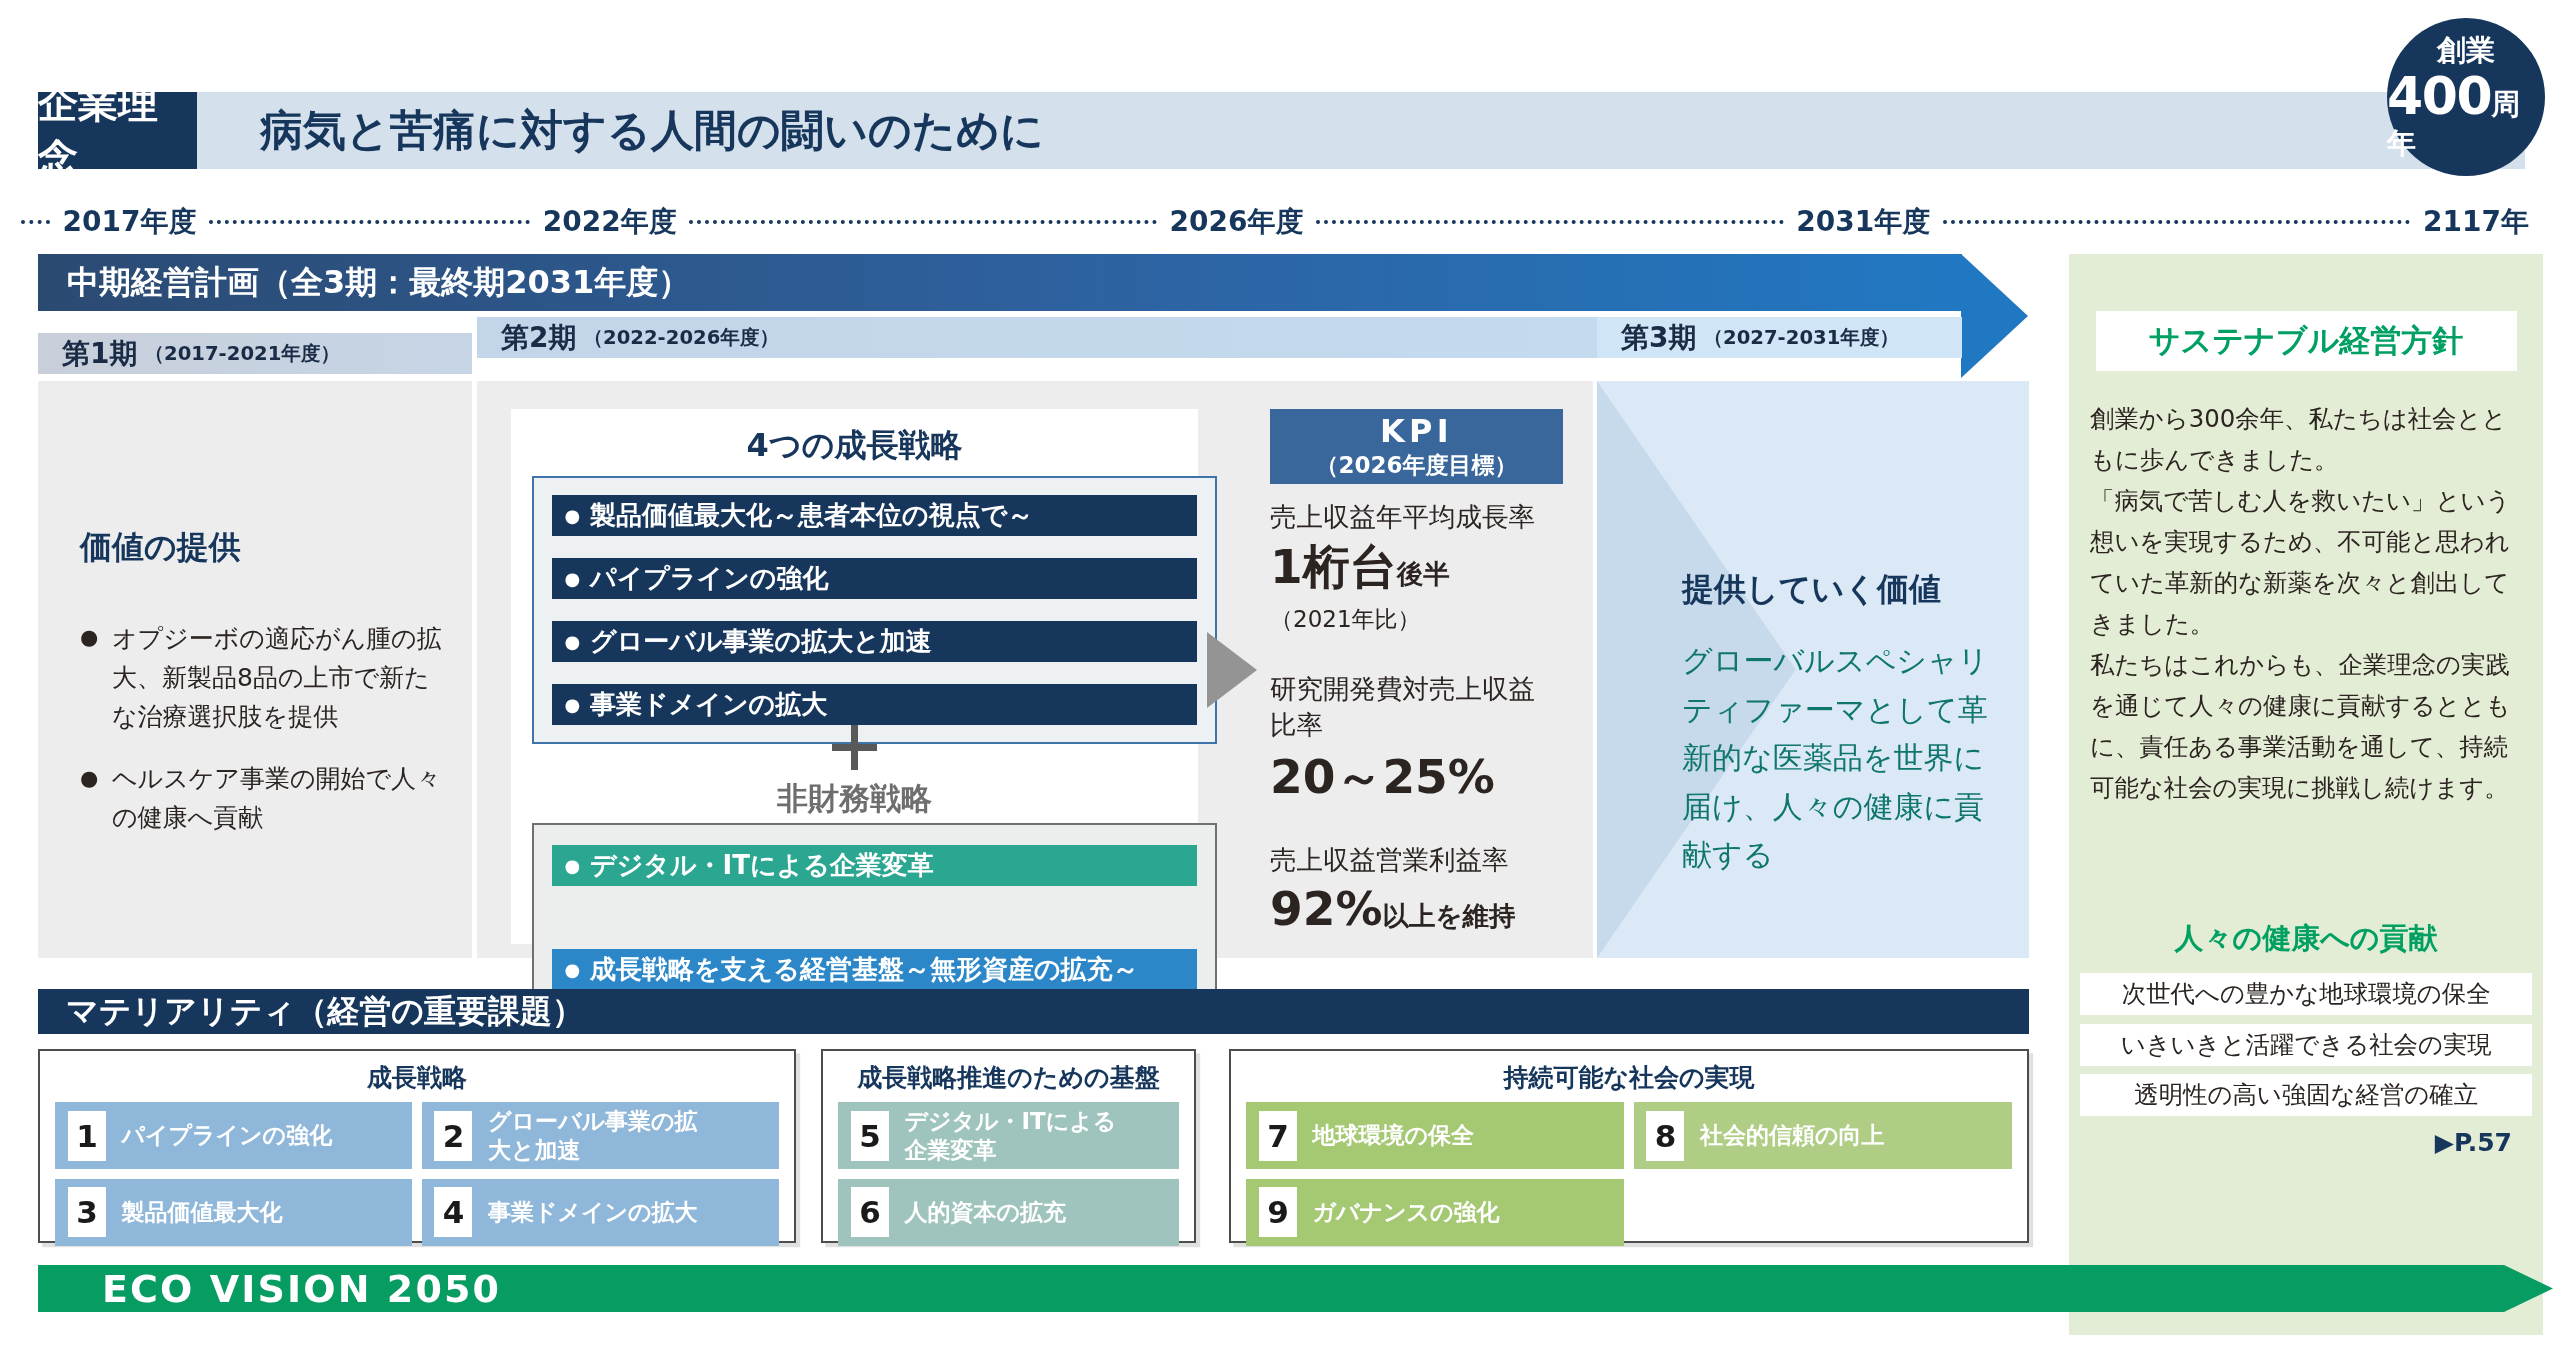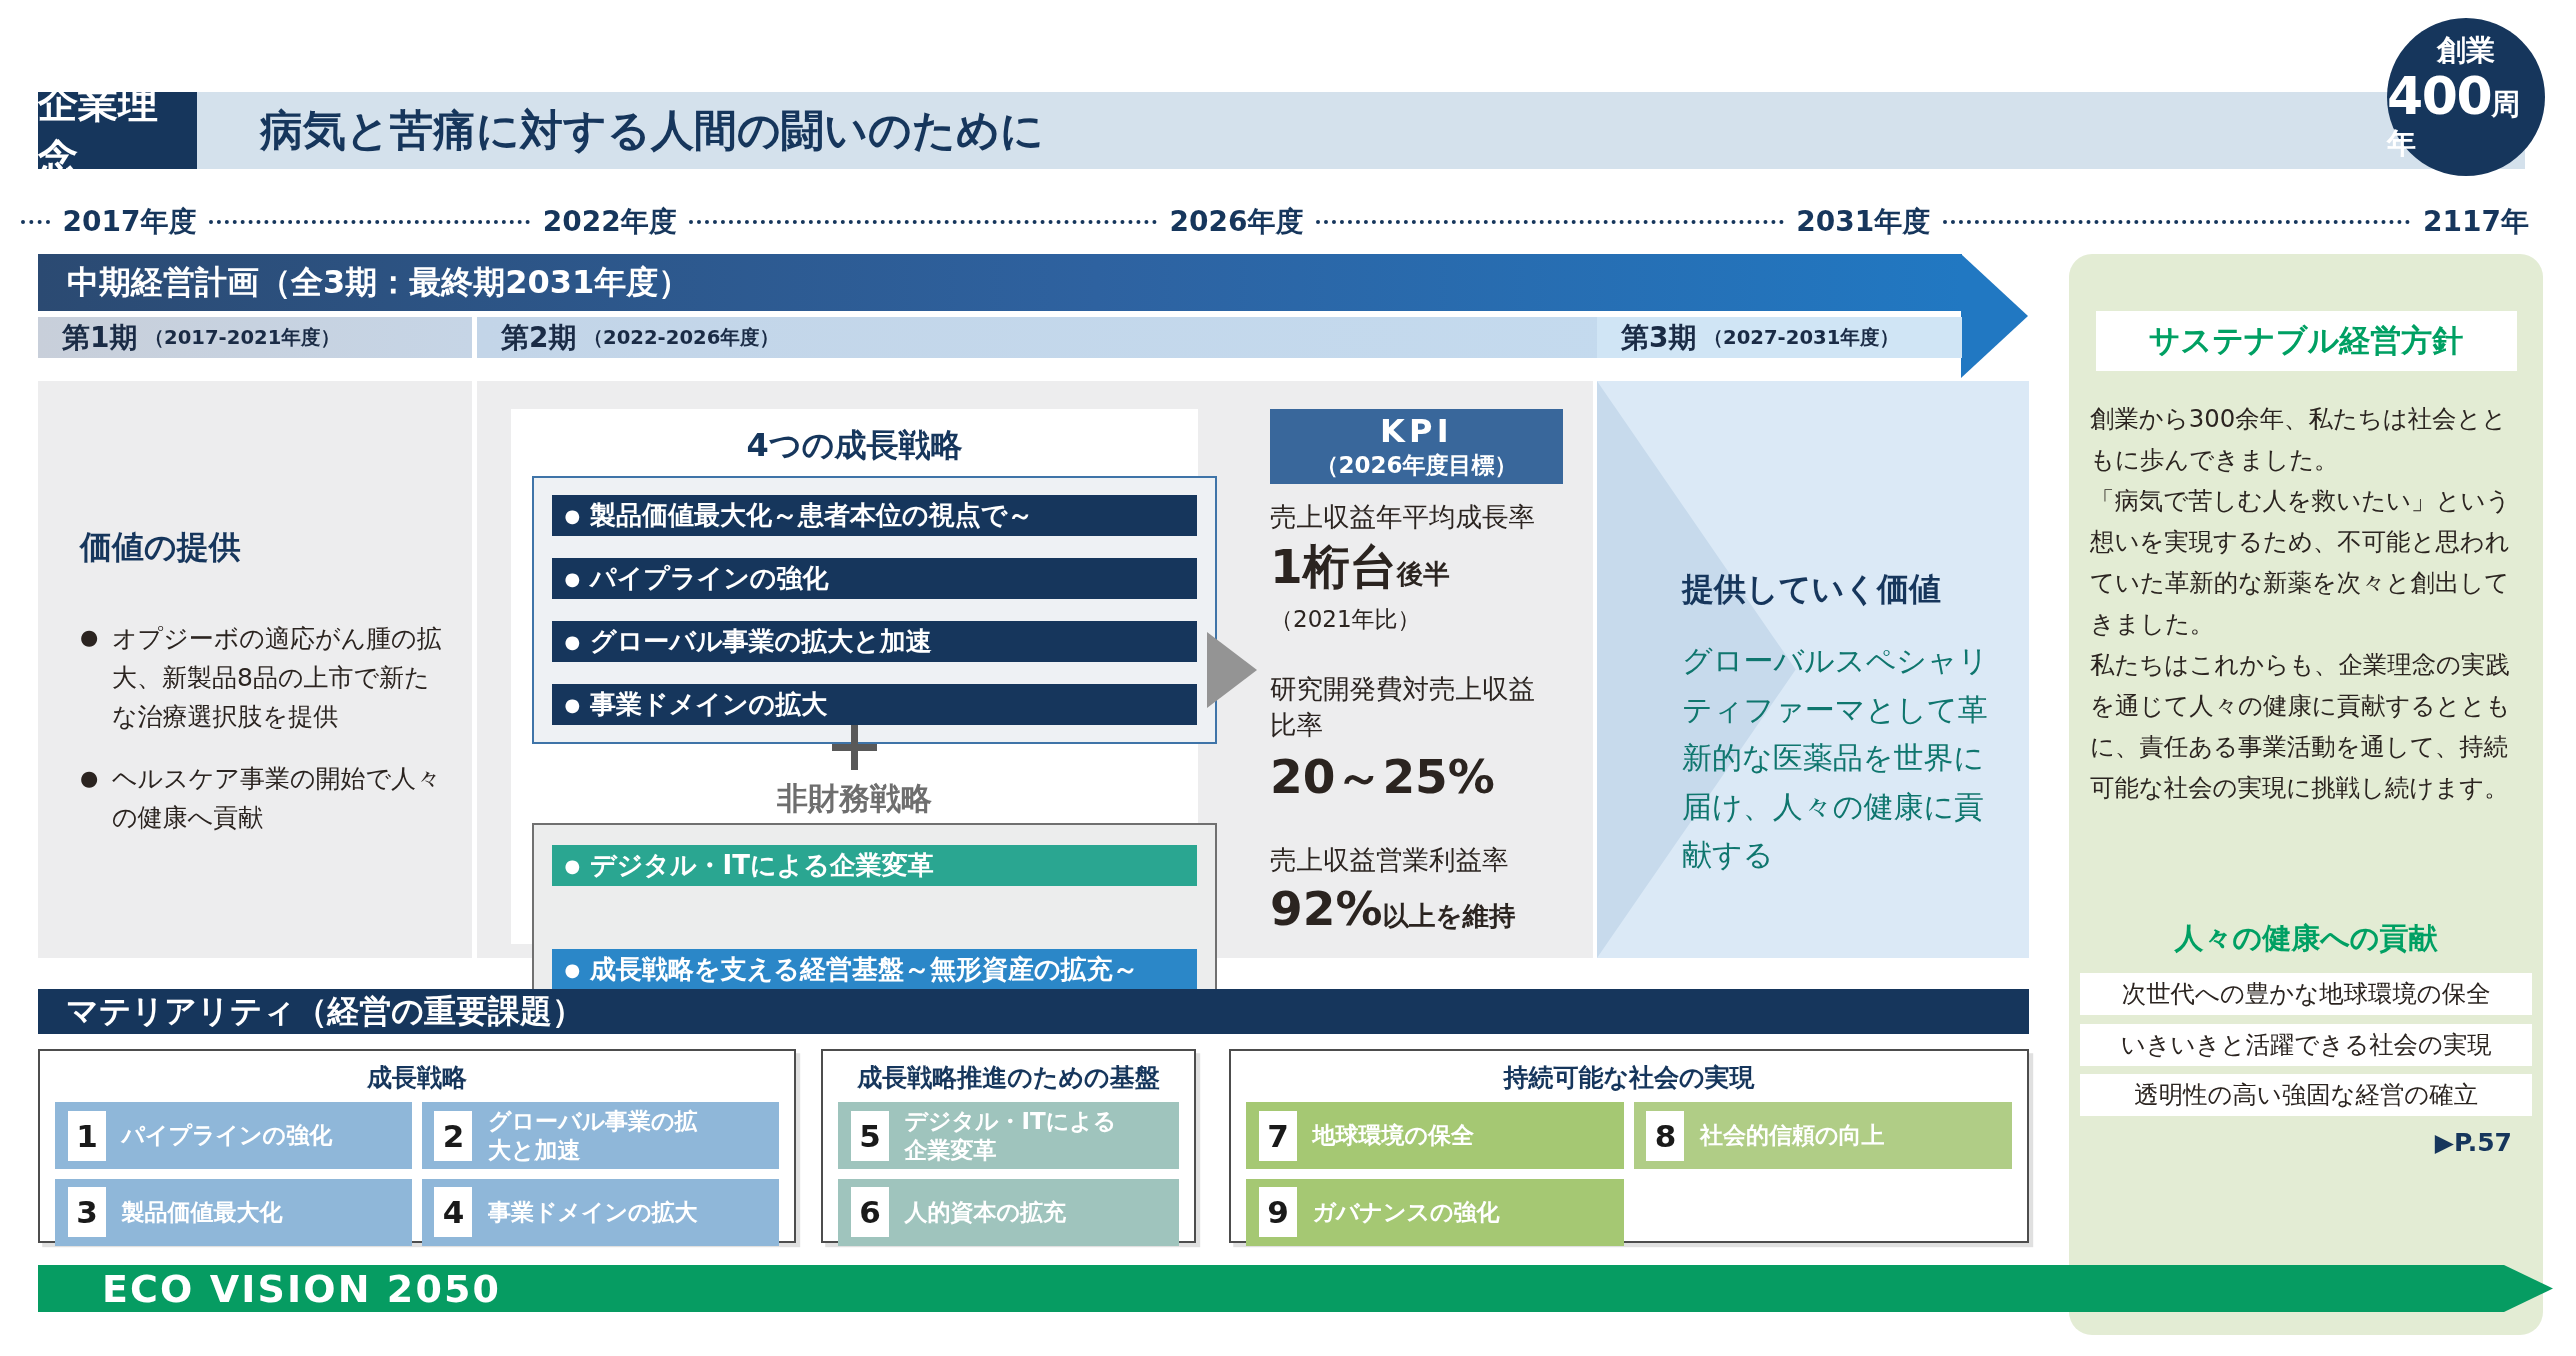--- a/index.html
+++ b/index.html
@@ -21,21 +21,21 @@
   .tl-lead{height:0;border-top:4.2px dotted #16365c;}
   .tl-gap{flex:1;height:0;border-top:4.2px dotted #16365c;margin:0 12.6px;}
   .tl-label{white-space:nowrap;}
 
   
   .plan-band{background:linear-gradient(90deg,#2b4a72 0%,#2e62a0 55%,#2178c2 100%);color:#fff;font-size:32px;font-weight:bold;display:flex;align-items:center;padding-left:29px;}
   .plan-arrow{width:0;height:0;border-top:62px solid transparent;border-bottom:62px solid transparent;border-left:67px solid #2178c2;}
   .phase{display:flex;align-items:center;padding-left:24px;color:#1a2b45;}
   .phase .p-name{font-size:28px;font-weight:bold;}
   .phase .p-range{font-size:19.6px;font-weight:bold;margin-left:7px;}
-  .phase1{background:linear-gradient(90deg,#c8cfda,#c6d5e6);}
+  .phase1{background:linear-gradient(90deg,#c8cfda,#c6d5e6);margin-top:16px;}
   .phase2{background:linear-gradient(90deg,#c3d5e8,#c4daee);}
   .phase3{background:#d0e5f5;}
 
   .panel-gray{background:#ededee;}
 
   
   .vd-title{font-size:32px;font-weight:bold;color:#16365c;}
   .vd-list{margin:0;padding:0;list-style:none;font-size:25px;line-height:1.55;color:#2b2420;}
   .vd-list li{position:relative;padding-left:32px;margin-bottom:24px;}
   .vd-list li::before{content:"●";position:absolute;left:0;top:1.4px;font-size:21px;color:#2b2420;}
@@ -67,21 +67,21 @@
   .gray-arrow{width:0;height:0;border-top:38px solid transparent;border-bottom:38px solid transparent;border-left:50px solid #949494;}
 
   
   .lb-panel{background:#dbe9f6;overflow:hidden;}
   .lb-panel::before{content:"";position:absolute;left:0;top:0;width:100%;height:100%;
     background:#c7daec;clip-path:polygon(0 0,46% 50%,0 100%);}
   .fv-title{font-size:32px;font-weight:bold;color:#16365c;position:relative;}
   .fv-body{font-size:30px;line-height:1.62;color:#0f766e;position:relative;}
 
   
-  .green-panel{background:#e3ecd4;border-radius:23px;}
+  .green-panel{background:#e3ecd4;}
   .sus-titlebox{background:#ffffff;display:flex;align-items:center;justify-content:center;}
   .sus-title{font-size:31px;font-weight:bold;color:#00a063;}
   .sus-body{font-size:24.4px;line-height:1.68;color:#2b2420;white-space:pre-line;}
   .sus-sub{font-size:29px;font-weight:bold;color:#00a063;text-align:center;}
   .sus-item{background:#ffffff;display:flex;align-items:center;justify-content:center;font-size:24.4px;color:#2b2420;}
   .page-ref{font-size:25px;font-weight:bold;color:#16365c;text-align:right;}
 
   
   .mat-band{background:#16365c;color:#fff;font-size:32px;font-weight:bold;display:flex;align-items:center;padding-left:28px;}
   .group-box{background:#fff;border:2.1px solid #4d4d4d;box-shadow:4.2px 4.2px 0 rgba(0,0,0,0.12);padding:9.8px 15.4px 12.6px;}

